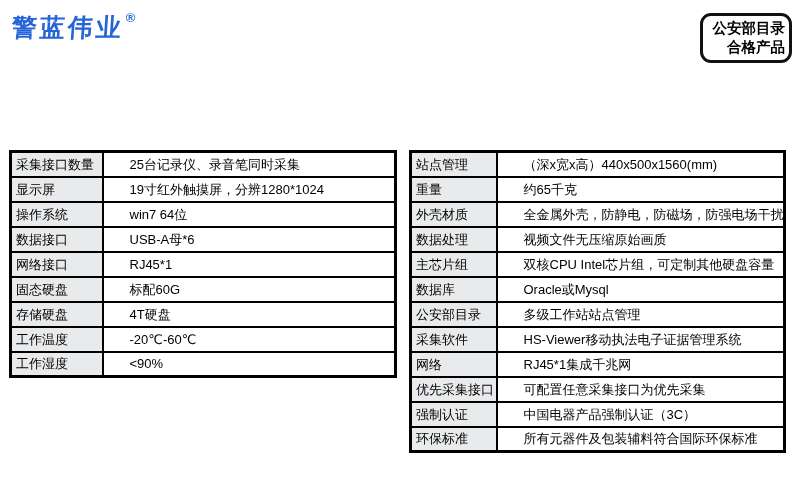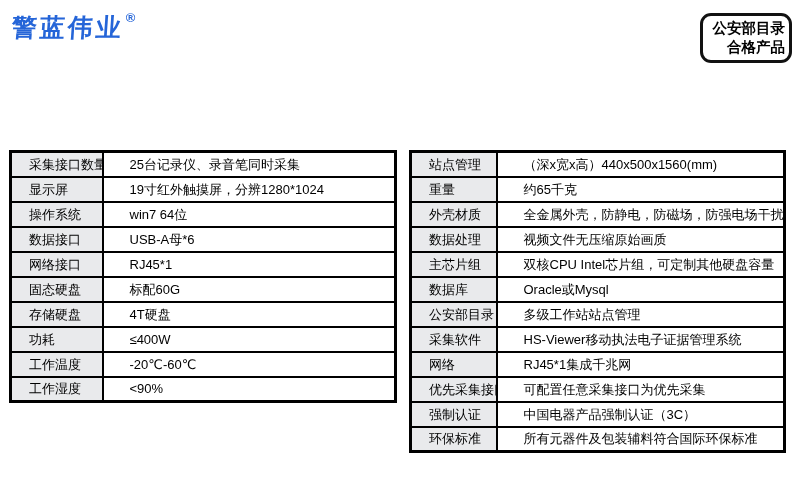--- a/index.html
+++ b/index.html
@@ -66,21 +66,21 @@
     font-size: 13px;
     font-weight: 500;
     line-height: 1;
     vertical-align: middle;
     white-space: nowrap;
     overflow: hidden;
     color: #000;
   }
   .spec-table td.label-cell {
     background: var(--label-bg, #e9eaec);
-    padding: 0 3px 0 17px;
+    padding: 0 3px 0 4px;
   }
   .spec-table td.value-cell {
     background: #ffffff;
     padding: 0 2px 0 26px;
   }
   .spec-table.left  td.label-cell { width: 92px; }
   .spec-table.right td.label-cell { width: 86px; }
 </style>
 </head>
 <body>
@@ -116,24 +116,20 @@
         <td class="label-cell">网络接口</td>
         <td class="value-cell">RJ45*1</td>
       </tr>
       <tr>
         <td class="label-cell">固态硬盘</td>
         <td class="value-cell">标配60G</td>
       </tr>
       <tr>
         <td class="label-cell">存储硬盘</td>
         <td class="value-cell">4T硬盘</td>
-      </tr>
-      <tr>
-        <td class="label-cell">功耗</td>
-        <td class="value-cell">≤400W</td>
       </tr>
       <tr>
         <td class="label-cell">工作温度</td>
         <td class="value-cell">-20℃-60℃</td>
       </tr>
       <tr>
         <td class="label-cell">工作湿度</td>
         <td class="value-cell">&lt;90%</td>
       </tr>
     </tbody>

